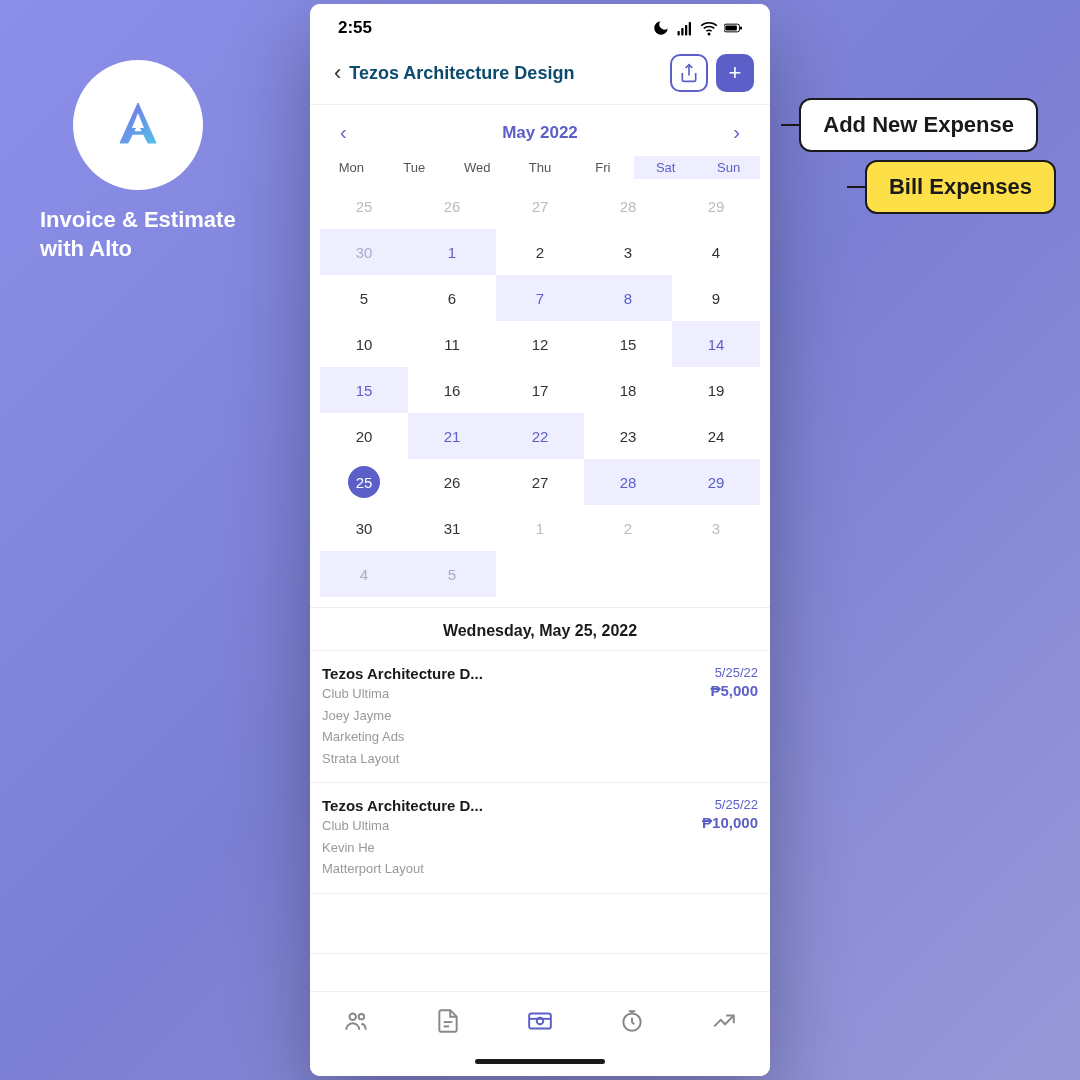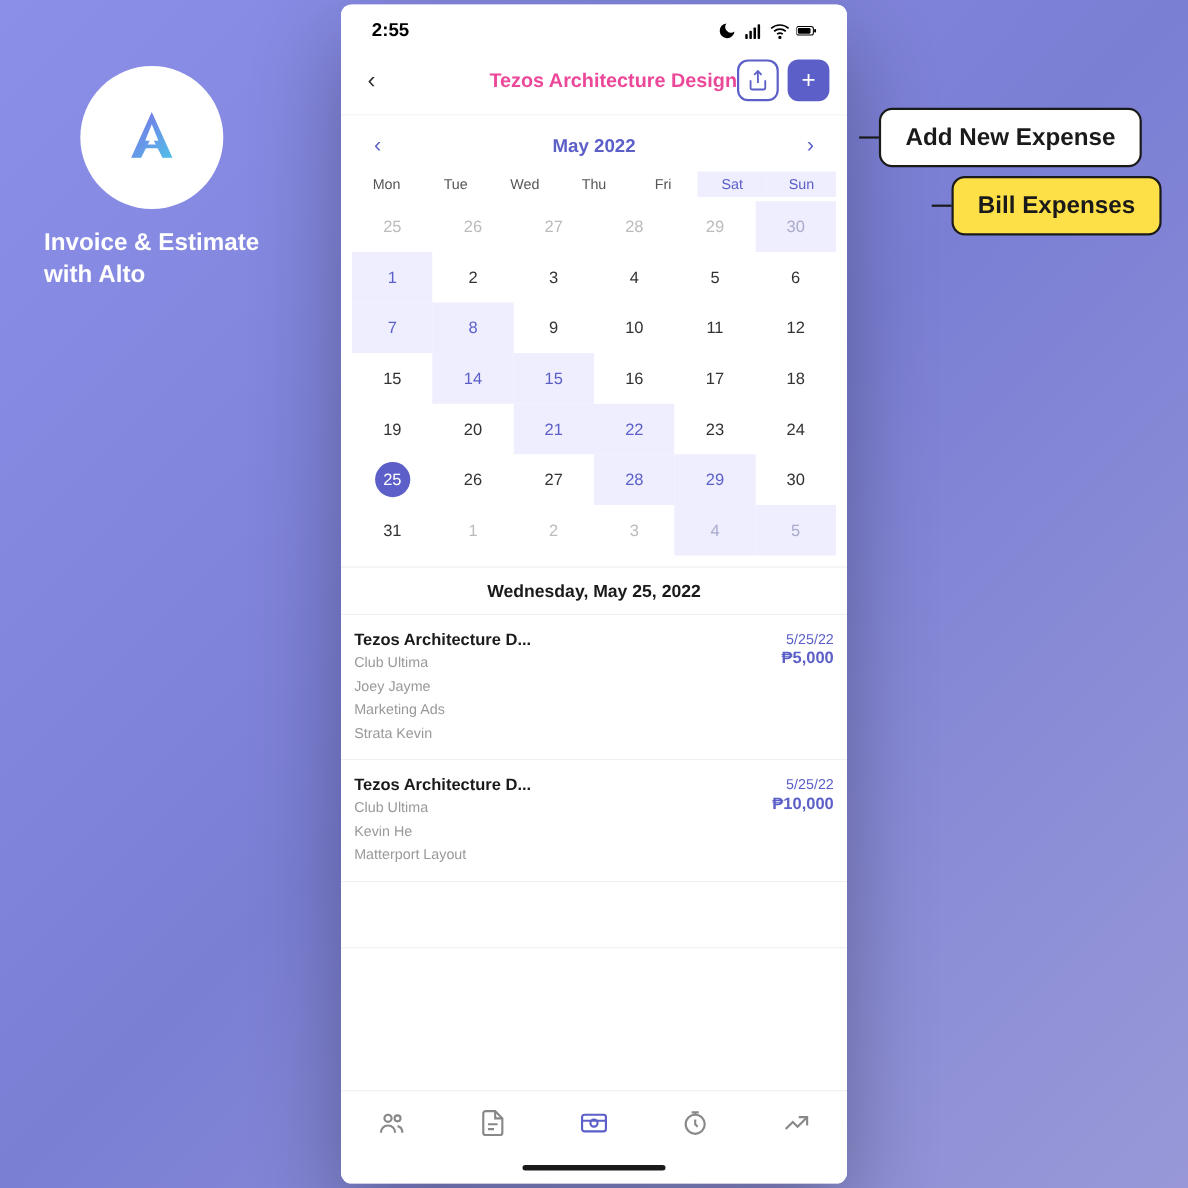--- a/index.html
+++ b/index.html
@@ -93,24 +93,24 @@
       border-bottom: 1px solid #f0f0f0;
     }
     .nav-back {
       font-size: 22px;
       color: #333;
       cursor: pointer;
       padding: 4px 8px;
     }
     .nav-title {
       flex: 1;
-      text-align: right;
+      text-align: left;
       font-size: 18px;
       font-weight: 600;
-      color: #ec4899;
+      color: #0c4a6e;
     }
     .nav-share-btn {
       width: 38px;
       height: 38px;
       border: 2px solid #5B5FC7;
       border-radius: 10px;
       display: flex;
       align-items: center;
       justify-content: center;
       cursor: pointer;
@@ -166,21 +166,21 @@
       font-weight: 500;
       color: #555;
       padding: 4px 0;
     }
     .weekday.weekend {
       color: #5B5FC7;
       background: #EEEEFF;
     }
     .calendar-days {
       display: grid;
-      grid-template-columns: repeat(6, 1fr);
+      grid-template-columns: repeat(5, 1fr);
     }
     .cal-day {
       text-align: center;
       padding: 7px 0;
       font-size: 15px;
       color: #333;
       cursor: pointer;
       position: relative;
     }
     .cal-day.other-month {
@@ -584,21 +584,21 @@
 
   <div class="expense-list-section">
     <div class="expense-date-header">Wednesday, May 25, 2022</div>
 
     <div class="expense-item">
       <div class="expense-item-left">
         <span class="expense-name">Tezos Architecture D...</span>
         <span class="expense-sub">Club Ultima</span>
         <span class="expense-sub">Joey Jayme</span>
         <span class="expense-sub">Marketing Ads</span>
-        <span class="expense-sub">Strata Kevin</span>
+        <span class="expense-sub">Strata Layout</span>
       </div>
       <div class="expense-item-right">
         <span class="expense-date-label">5/25/22</span>
         <span class="expense-amount">₱5,000</span>
       </div>
     </div>
 
     <div class="expense-item">
       <div class="expense-item-left">
         <span class="expense-name">Tezos Architecture D...</span>

